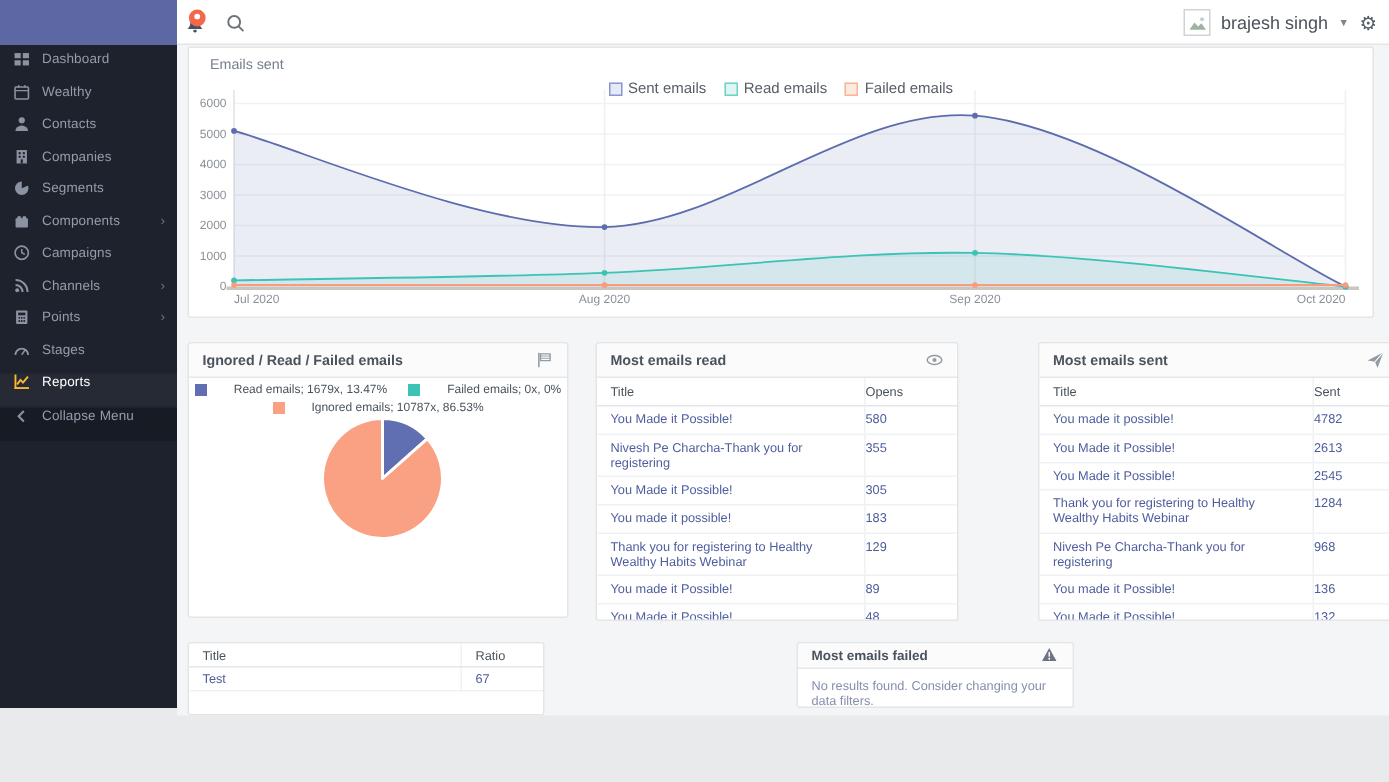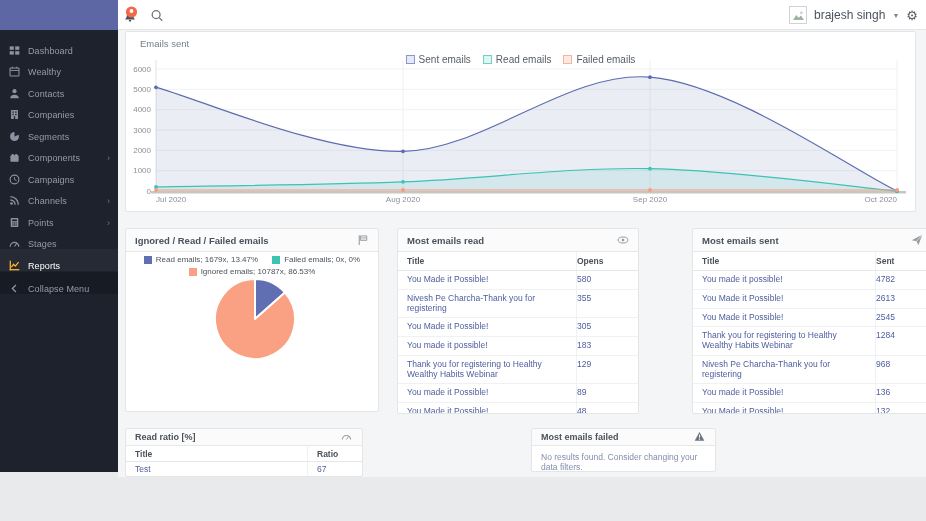--- a/index.html
+++ b/index.html
@@ -14,21 +14,21 @@
   .brand{position:absolute;left:0;top:0;width:118px;height:30px;background:#5d67a3;}
   .topbar-left{position:absolute;left:122px;top:0;height:30px;display:flex;align-items:center;gap:12px;}
   .topbar-right{position:absolute;right:8px;top:0;height:30px;display:flex;align-items:center;gap:7px;}
   .bell-wrap{position:relative;width:16px;height:18px;cursor:pointer;}
   .username{font-size:12px;color:#4a535c;}
   .caret{font-size:7px;color:#7c848e;}
   .avatar{width:16px;height:16px;background:#fff;border:1px solid #cfd3d7;display:flex;align-items:center;justify-content:center;}
   .gear{font-size:13px;color:#555f6a;line-height:1;cursor:pointer;}
   
   .sidebar{position:absolute;left:0;top:30px;width:118px;height:442px;background:#1e222c;padding-top:4px;box-sizing:border-box;}
-  .side-item{position:relative;height:21.5px;display:flex;align-items:flex-end;color:#949cab;font-size:9px;cursor:pointer;}
+  .side-item{position:relative;height:21.5px;display:flex;align-items:flex-start;color:#949cab;font-size:9px;cursor:pointer;}
   .side-item .sicon{width:11px;height:11px;margin:0 0 0 9px;display:inline-flex;color:#8b93a2;}
   .side-item .slabel{margin-left:8px;letter-spacing:.1px;}
   .side-item .sub{position:absolute;right:8px;color:#6d7585;font-size:9px;}
   .side-item.active{color:#fff;background:rgba(255,255,255,0.04);}
   .side-item.active .sicon{color:#fdb933;}
   .side-item.collapse-row{background:#171b23;margin-top:1px;height:22px;}
   
   .content-bg{position:absolute;left:118px;top:30px;width:808px;height:447px;background:#f4f5f7;}
   .panel{position:absolute;background:#fff;border:1px solid #e3e5e7;border-radius:2px;box-sizing:border-box;overflow:hidden;}
   .phead{height:22px;display:flex;align-items:center;padding:0 9px;background:#fbfbfc;border-bottom:1px solid #e6e8ea;font-size:9.5px;font-weight:bold;color:#4a535c;}
@@ -36,24 +36,24 @@
   .phead .sp{flex:1;}
   .hicon{width:12px;height:12px;color:#939ba3;display:inline-flex;}
   
   .chart-title{position:absolute;left:14px;top:6px;font-size:9.5px;color:#757f8a;}
   .legend{position:absolute;left:0;top:22px;width:100%;display:flex;justify-content:center;gap:12px;font-size:10px;color:#565d66;}
   .legend .li{display:flex;align-items:center;gap:4px;cursor:pointer;}
   .lbox{width:9px;height:9px;box-sizing:border-box;border:1px solid;}
   
   .pleg{position:absolute;left:0;top:26px;width:100%;display:flex;flex-direction:column;align-items:center;gap:3px;font-size:8px;color:#4a535c;}
   .pleg .row{display:flex;gap:14px;}
-  .pleg .li{display:flex;align-items:center;gap:4px;cursor:pointer;}
+  .pleg .li{display:flex;align-items:center;gap:18px;cursor:pointer;}
   .pbox{width:8px;height:8px;}
   
-  .thead{display:flex;font-size:8.5px;font-weight:bold;color:#49525b;border-bottom:1px solid #e4e6e8;background:#fff;}
+  .thead{display:flex;font-size:8.5px;font-weight:normal;color:#49525b;border-bottom:1px solid #e4e6e8;background:#fff;}
   .trow{display:flex;border-bottom:1px solid #f0f1f3;font-size:8.5px;line-height:1.15;}
   .c1{flex:1;padding:4px 8px 4px 9px;}
   .c2{padding:4px 0;border-left:1px solid #f0f1f3;box-sizing:border-box;}
   .w62 .c2{width:62px;} .w57 .c2{width:57px;} .w55 .c2{width:55px;}
   .link{color:#4e5d9d;cursor:pointer;}
   .compact .thead span{padding:2.5px 8px 2.5px 9px;}
   .compact .trow .c1,.compact .trow .c2{padding:2.5px 8px 2.5px 9px;}
   .compact .thead .c1{padding:2.5px 8px 2.5px 9px;}
   .empty-msg{padding:6px 9px;font-size:8.5px;color:#848ead;}
   svg{display:block;}
@@ -414,30 +414,20 @@
         <span class="c2 link">136</span>
       </div>
       <div class="trow">
         <span class="c1 link">You Made it Possible!</span>
         <span class="c2 link">132</span>
       </div>
     </div>
 </div>
 
 <div class="panel w55 compact" style="left:125px;top:428px;width:238px;height:49px;">
-  <div class="phead sm">
-    <span>Read ratio [%]</span>
-    <span class="sp"></span>
-    <span class="hicon">
-        <svg viewBox="0 0 16 16" width="11" height="11">
-          <path d="M2,12.5 a6,6 0 1 1 12,0" fill="none" stroke="currentColor" stroke-width="1.6"></path>
-          <line x1="8" y1="12.3" x2="11" y2="7.8" stroke="currentColor" stroke-width="1.4"></line>
-        </svg>
-      </span>
-  </div>
   <div class="thead">
     <span class="c1">Title</span>
     <span class="c2">Ratio</span>
   </div>
   <div id="tb-ratio">
       <div class="trow">
         <span class="c1 link">Test</span>
         <span class="c2 link">67</span>
       </div>
     </div>

